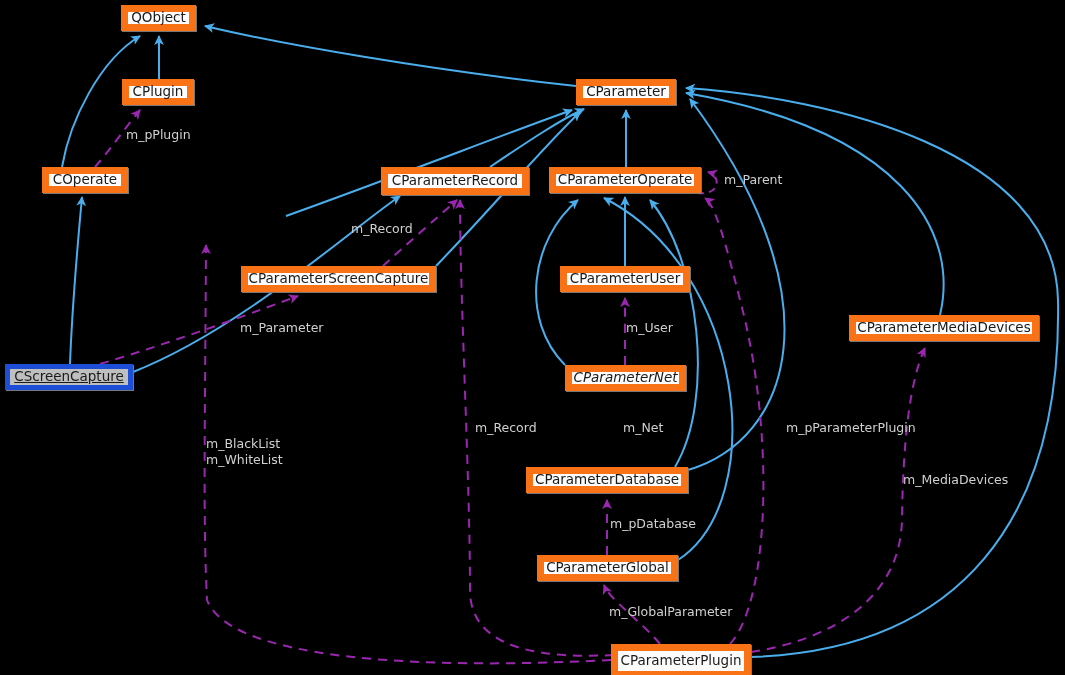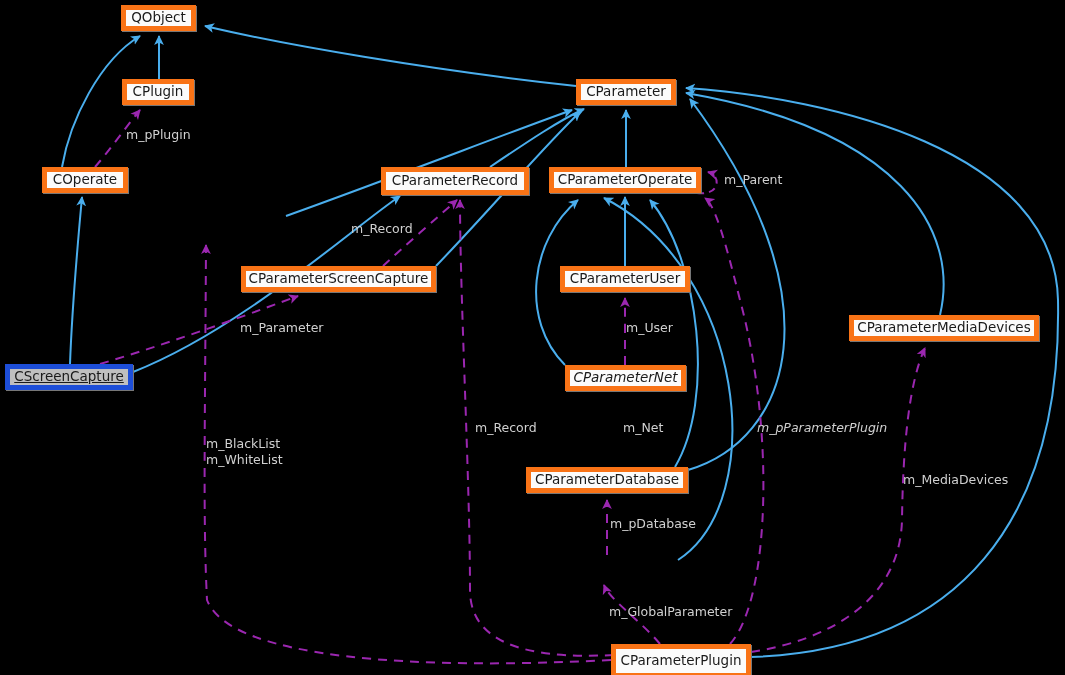--- a/index.html
+++ b/index.html
@@ -1,19 +1,19 @@
 <!DOCTYPE html>
 <html><head>
 <meta charset="utf-8">
 <style>
   html,body{margin:0;padding:0;background:#000;}
   #canvas{position:relative;width:1065px;height:675px;background:#000000;overflow:hidden;
           font-family:"DejaVu Sans","Liberation Sans",sans-serif;}
   svg.edges{position:absolute;left:0;top:0;width:1065px;height:675px;}
-  .node{position:absolute;box-sizing:border-box;background:#fbfbfb;border:5px solid #f97316;
+  .node{position:absolute;box-sizing:border-box;background:#fbfbfb;border:7px solid #f97316;
         color:#1a1a1a;font-size:13.5px;line-height:1;display:flex;align-items:center;
         justify-content:center;white-space:nowrap;box-shadow:1px 1px 0 #777;}
   .node.focus{background:#bfbfbf;border:5px solid #1d4ed8;text-decoration:underline;}
   .elabel{position:absolute;color:#d0d0d0;font-size:12.5px;white-space:nowrap;line-height:1.25;}
 </style>
 </head>
 <body>
 
 <div id="canvas">
 
@@ -90,31 +90,34 @@
   </div>
   <div class="node" style="left:565px;top:365px;width:121px;height:26px;font-style:italic;">
     <span>CParameterNet</span>
   </div>
   <div class="node focus" style="left:5px;top:364px;width:128px;height:26px;">
     <span>CScreenCapture</span>
   </div>
   <div class="node" style="left:526px;top:467px;width:162px;height:26px;">
     <span>CParameterDatabase</span>
   </div>
+  <div class="node" style="left:537px;top:555px;width:141px;height:26px;">
+    <span>CParameterGlobal</span>
+  </div>
   <div class="node" style="left:611px;top:644px;width:140px;height:34px;">
     <span>CParameterPlugin</span>
   </div>
 
   <div class="elabel" style="left:126px;top:127px;">m_pPlugin</div>
   <div class="elabel" style="left:351px;top:221px;">m_Record</div>
   <div class="elabel" style="left:724px;top:172px;">m_Parent</div>
   <div class="elabel" style="left:240px;top:320px;">m_Parameter</div>
   <div class="elabel" style="left:626px;top:320px;">m_User</div>
   <div class="elabel" style="left:206px;top:436px;white-space:pre;">m_BlackList
 m_WhiteList</div>
   <div class="elabel" style="left:475px;top:420px;">m_Record</div>
   <div class="elabel" style="left:623px;top:420px;">m_Net</div>
-  <div class="elabel" style="left:757px;top:420px;font-style:italic;">m_pParameterPlugin</div>
+  <div class="elabel" style="left:786px;top:420px;">m_pParameterPlugin</div>
   <div class="elabel" style="left:903px;top:472px;">m_MediaDevices</div>
   <div class="elabel" style="left:610px;top:516px;">m_pDatabase</div>
   <div class="elabel" style="left:609px;top:604px;">m_GlobalParameter</div>
 
 </div>
 
 </body></html>

